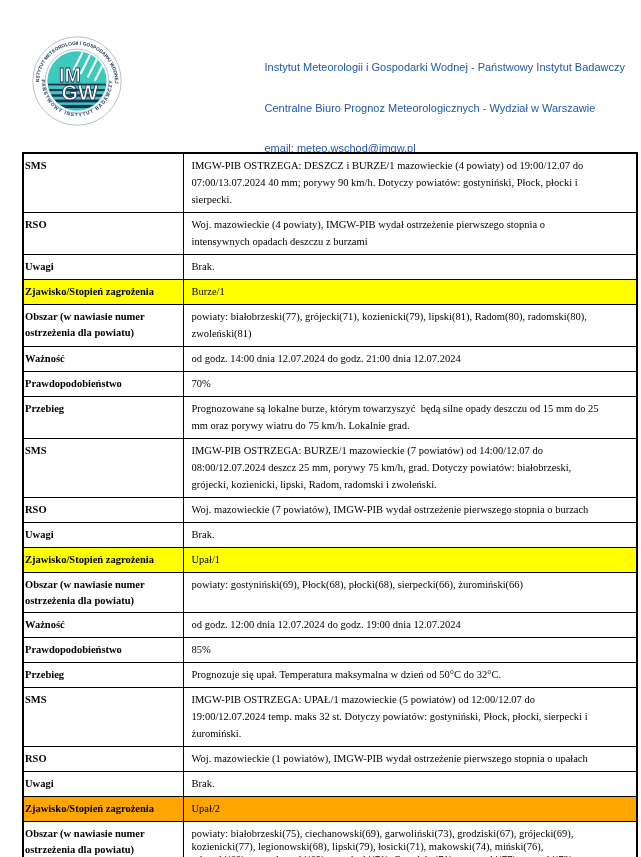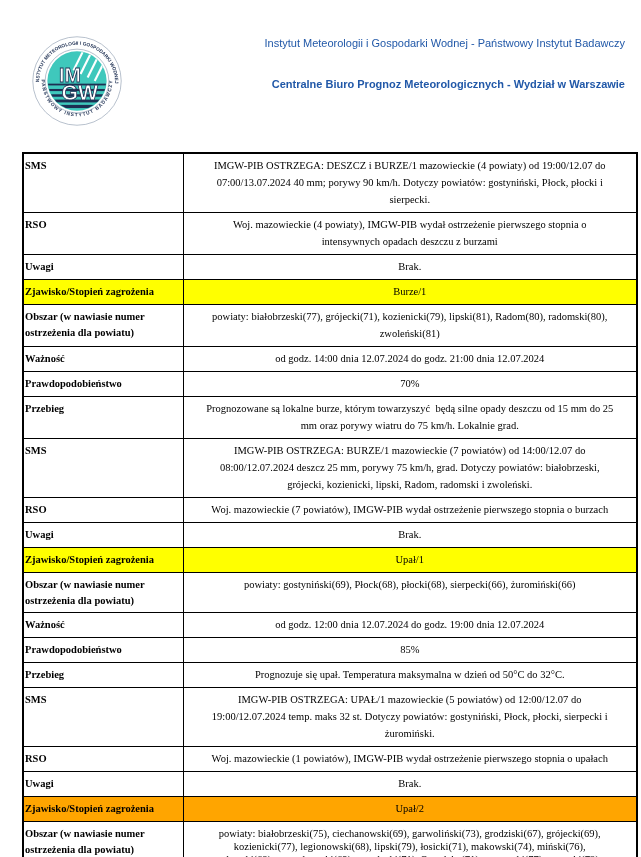--- a/index.html
+++ b/index.html
@@ -13,28 +13,28 @@
   }
 
   
   .logo {
     position: absolute;
     left: 31px; top: 35px;
     width: 92px; height: 92px;
   }
   .header-text {
     position: absolute;
-    top: 10px; right: 16px;
-    text-align: right;
+    top: 34px; right: 16px;
+    text-align: left;
     color: #2158a8;
     font-size: 11px;
     line-height: 13.5px;
     white-space: pre-wrap;
   }
-  .header-text .hl-bold { font-weight: bold; }
+  .header-text .hl-bold { font-weight: normal; }
 
   
   table.warning {
     position: absolute;
     left: 22px; top: 152px;
     width: 616px;
     border-collapse: collapse;
     border: 2px solid #000;
     font-family: "Liberation Serif", serif;
     color: #000;
@@ -49,21 +49,20 @@
     font-weight: bold;
     font-size: 10.5px;
     line-height: 15.5px;
     padding: 4px 6px 4px 1px;
   }
   td.value {
     font-size: 10.5px;
     line-height: 17px;
     padding: 3px 8px 4px 8px;
     white-space: pre-wrap;
-    text-align: center;
   }
   tr.hl-yellow td { background: #ffff00; }
   tr.hl-orange td { background: #ffa500; }
   tr.tight td.value { line-height: 13.2px; padding-top: 5px; }
 </style>
 </head>
 <body>
 
 <div class="logo">
   <svg viewBox="0 0 104 104" width="92" height="92" aria-hidden="true">
@@ -101,20 +100,21 @@
     </text>
     <text font-family="Liberation Sans, sans-serif" font-size="5.4" font-weight="bold" fill="#1d2f52" letter-spacing="1.2">
       <textPath href="#arcBottom" startOffset="50%" text-anchor="middle">PAŃSTWOWY INSTYTUT BADAWCZY</textPath>
     </text>
   </svg>
 </div>
 
 <div class="header-text">
   <div>Instytut Meteorologii i Gospodarki Wodnej - Państwowy Instytut Badawczy</div>
   <div class="hl-bold">Centralne Biuro Prognoz Meteorologicznych - Wydział w Warszawie</div>
+  <div>email: meteo.wschod@imgw.pl</div>
 </div>
 
 <table class="warning">
   <tbody>
     <tr>
       <td class="label">SMS</td>
       <td class="value">IMGW-PIB OSTRZEGA: DESZCZ i BURZE/1 mazowieckie (4 powiaty) od 19:00/12.07 do
 07:00/13.07.2024 40 mm; porywy 90 km/h. Dotyczy powiatów: gostyniński, Płock, płocki i
 sierpecki.</td>
     </tr>

